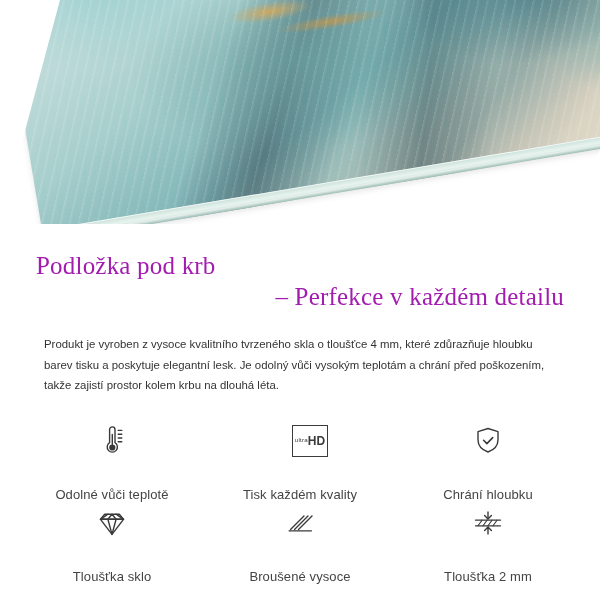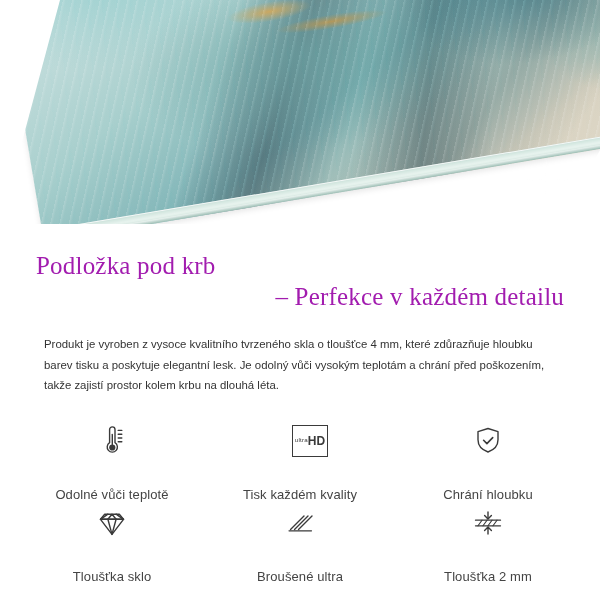--- a/index.html
+++ b/index.html
@@ -342,21 +342,21 @@
       <div class="feature-icon">
         <svg width="40" height="40" viewBox="0 0 40 40">
           <g class="ico-stroke">
             <path d="M10.5 26.5L24 13"></path>
             <path d="M14.5 26.5L28 13"></path>
             <path d="M18.5 26.5L32 13"></path>
             <path d="M9 27.8h22.5" stroke-width="1.2"></path>
           </g>
         </svg>
       </div>
-      <div class="feature-label">Broušené ultra</div>
+      <div class="feature-label">Broušené vysoce</div>
     </div>
 
     <div class="feature">
       <div class="feature-icon">
         <svg width="44" height="40" viewBox="0 0 44 40">
           <g class="ico-stroke">
             <path d="M22 9v6.5"></path>
             <path d="M18.6 12.6l3.4 3.4 3.4-3.4"></path>
             <path d="M22 31v-6.5"></path>
             <path d="M18.6 27.4l3.4-3.4 3.4 3.4"></path>

